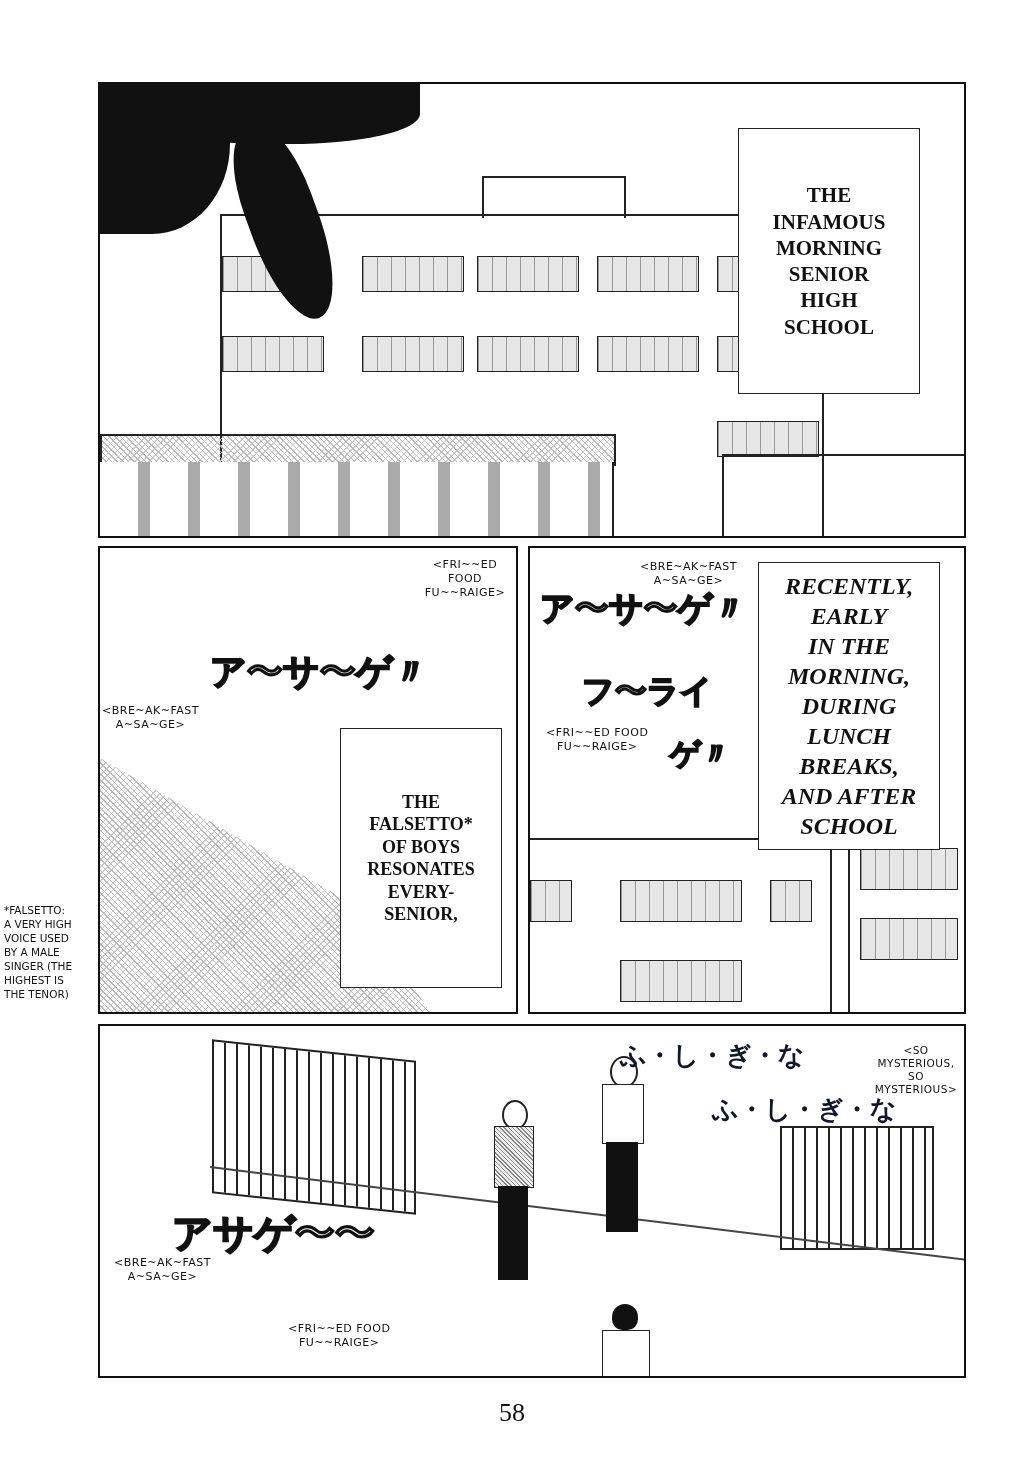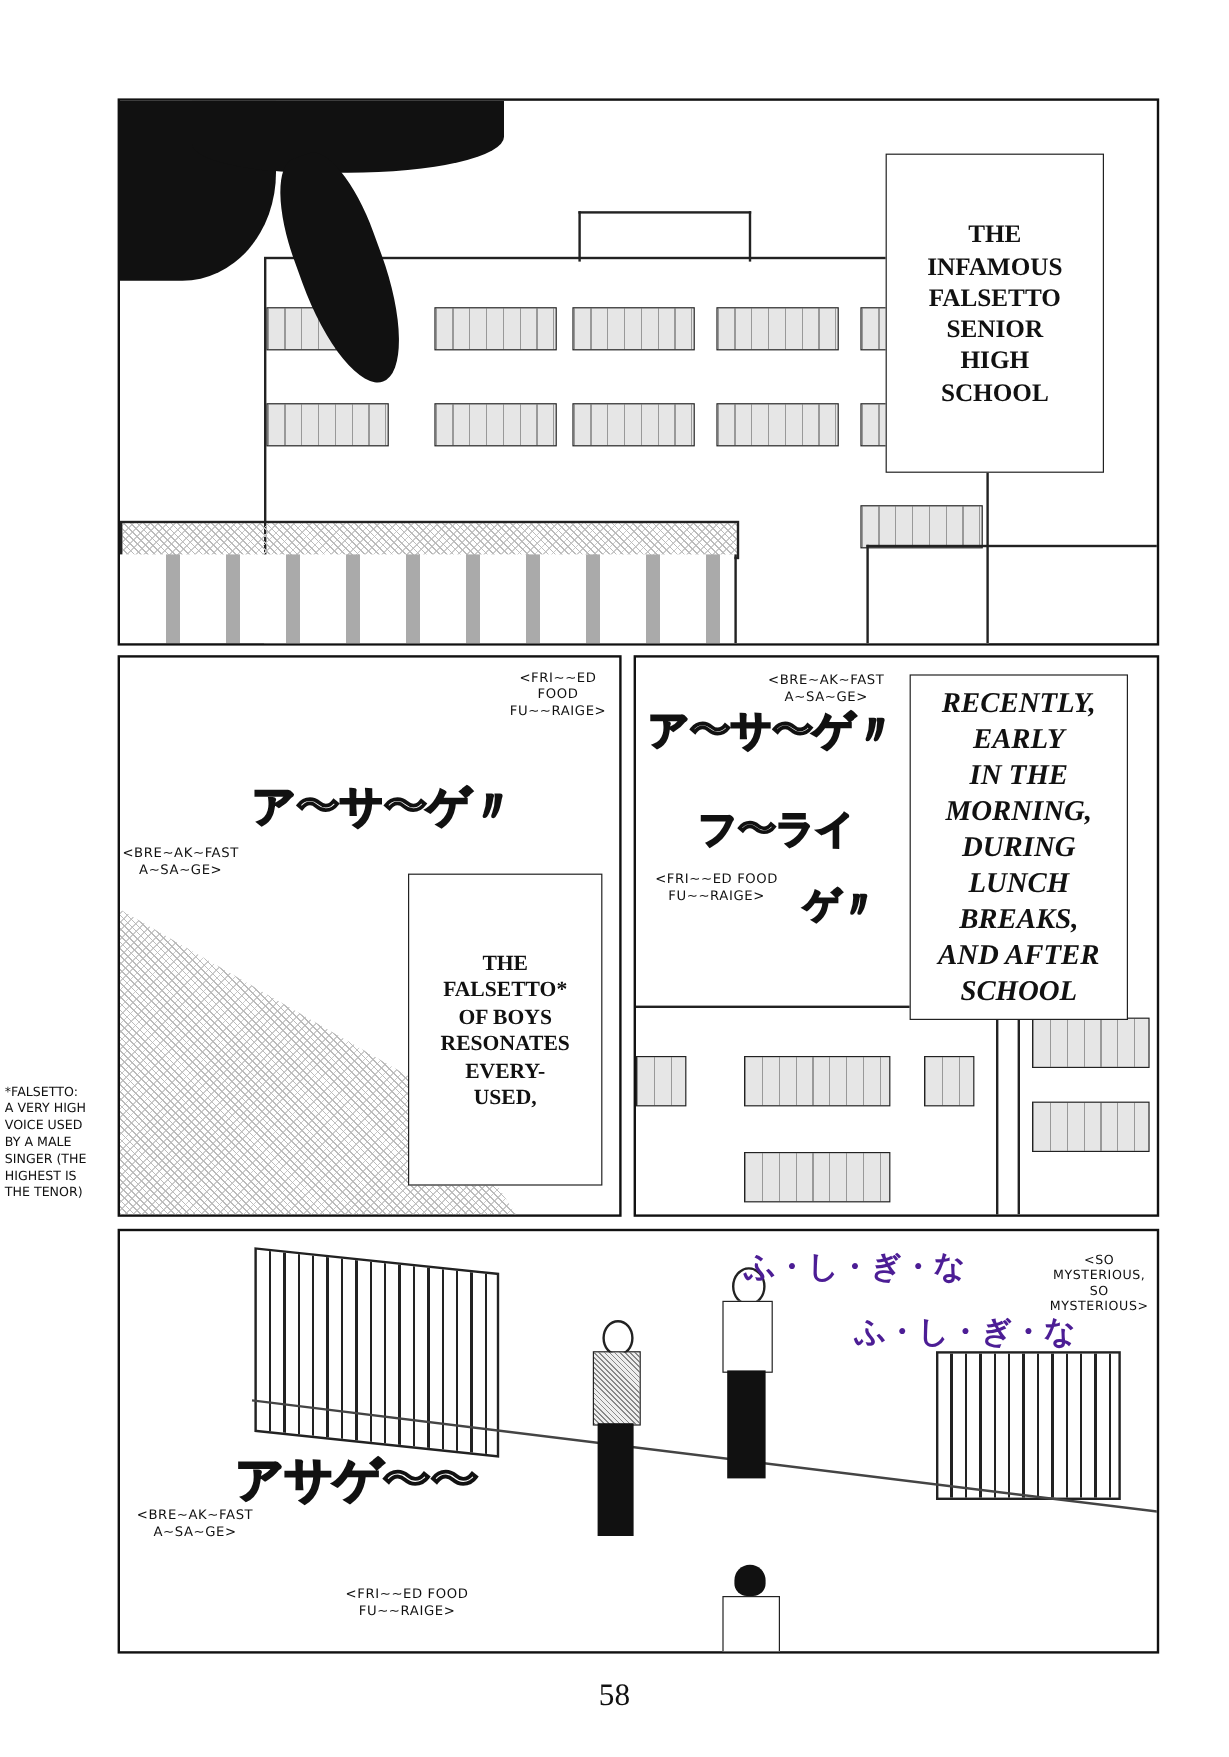--- a/index.html
+++ b/index.html
@@ -3,21 +3,21 @@
 <meta charset="utf-8">
 <style>
   html,body{margin:0;padding:0;background:#fff;}
   body{width:1024px;height:1464px;position:relative;overflow:hidden;font-family:"Liberation Serif",serif;color:#111;}
   .panel{position:absolute;border:2px solid #111;background:#fff;overflow:hidden;}
   .caption-box{position:absolute;border:1.5px solid #222;background:#fff;display:flex;flex-direction:column;align-items:center;justify-content:center;text-align:center;font-family:"Liberation Serif",serif;font-weight:bold;line-height:1.25;}
   .caption-box span{display:block;}
   .tl{position:absolute;font-family:"DejaVu Sans",sans-serif;font-size:11px;text-align:center;line-height:1.25;letter-spacing:0.5px;color:#111;}
   .tl span{display:block;}
   .sfx{position:absolute;font-family:"DejaVu Sans",sans-serif;color:#fff;-webkit-text-stroke:2px #111;font-weight:bold;white-space:nowrap;}
-  .sfx-dark{position:absolute;font-family:"DejaVu Sans",sans-serif;color:#4c1d95;font-weight:bold;white-space:nowrap;}
+  .sfx-dark{position:absolute;font-family:"DejaVu Sans",sans-serif;color:#0f172a;font-weight:bold;white-space:nowrap;}
   .footnote{position:absolute;left:4px;top:903px;width:92px;font-family:"DejaVu Sans",sans-serif;font-size:10.5px;line-height:14px;text-align:left;}
   .footnote span{display:block;}
   .page-num{position:absolute;left:0;width:1024px;top:1398px;text-align:center;font-size:26px;font-family:"Liberation Serif",serif;}
   .hatch{background-image:repeating-linear-gradient(45deg,#bbb 0 1px,transparent 1px 4px),repeating-linear-gradient(-45deg,#ccc 0 1px,transparent 1px 5px);}
   .win{position:absolute;border:1.5px solid #222;background:repeating-linear-gradient(90deg,#999 0 1px,#e6e6e6 1px 14px);}
 </style>
 </head>
 <body>
 
 <div class="panel" style="left:98px;top:82px;width:864px;height:452px;">
@@ -43,21 +43,21 @@
   <div style="position:absolute;left:0;top:0;width:320px;height:250px;">
     <div style="position:absolute;left:0;top:0;width:130px;height:150px;background:#111;border-radius:0 0 60% 0;"></div>
     <div style="position:absolute;left:60px;top:0;width:260px;height:60px;background:#111;border-radius:0 0 50% 40%;"></div>
     <div style="position:absolute;left:150px;top:40px;width:70px;height:200px;background:#111;border-radius:40% 40% 50% 50%;transform:rotate(-20deg);"></div>
   </div>
 
   <div style="position:absolute;left:622px;top:370px;width:242px;height:82px;border-top:2px solid #222;border-left:2px solid #222;"></div>
   <div class="caption-box" style="left:638px;top:44px;width:180px;height:264px;font-size:21px;">
     <span>THE</span>
     <span>INFAMOUS</span>
-    <span>FALSETTO</span>
+    <span>MORNING</span>
     <span>SENIOR</span>
     <span>HIGH</span>
     <span>SCHOOL</span>
   </div>
 </div>
 
 <div class="panel" style="left:98px;top:546px;width:416px;height:464px;">
   <div class="hatch" style="position:absolute;left:0;top:210px;width:330px;height:254px;clip-path:polygon(0 0,40% 30%,80% 60%,100% 100%,0 100%);"></div>
   <div class="sfx" style="left:110px;top:100px;font-size:36px;">ア〜サ〜ゲ〃</div>
   <div class="tl" style="left:314px;top:10px;">
@@ -67,21 +67,21 @@
   <div class="tl" style="left:2px;top:156px;">
     <span>&lt;BRE~AK~FAST</span>
     <span>A~SA~GE&gt;</span>
   </div>
   <div class="caption-box" style="left:240px;top:180px;width:160px;height:258px;font-size:18px;">
     <span>THE</span>
     <span>FALSETTO*</span>
     <span>OF BOYS</span>
     <span>RESONATES</span>
     <span>EVERY-</span>
-    <span>USED,</span>
+    <span>SENIOR,</span>
   </div>
 </div>
 
 <div class="panel" style="left:528px;top:546px;width:434px;height:464px;">
   <div style="position:absolute;left:0;top:290px;width:300px;height:174px;border-top:2px solid #222;border-right:2px solid #222;">
     <div class="win" style="left:0;top:40px;width:40px;height:40px;"></div>
     <div class="win" style="left:90px;top:40px;width:120px;height:40px;"></div>
     <div class="win" style="left:240px;top:40px;width:40px;height:40px;"></div>
     <div class="win" style="left:90px;top:120px;width:120px;height:40px;"></div>
   </div>
@@ -136,21 +136,21 @@
     <div style="position:absolute;left:10px;top:0;width:24px;height:28px;border:2px solid #222;border-radius:50%;background:#fff;"></div>
     <div style="position:absolute;left:2px;top:28px;width:40px;height:58px;border:1.5px solid #222;background:#fff;"></div>
     <div style="position:absolute;left:6px;top:86px;width:32px;height:90px;background:#111;"></div>
   </div>
   <div style="position:absolute;left:502px;top:278px;width:46px;height:72px;">
     <div style="position:absolute;left:10px;top:0;width:26px;height:26px;background:#111;border-radius:50% 50% 40% 40%;"></div>
     <div style="position:absolute;left:0;top:26px;width:46px;height:46px;border:1.5px solid #222;background:#fff;"></div>
   </div>
   <div class="sfx-dark" style="left:520px;top:12px;font-size:26px;">ふ・し・ぎ・な</div>
   <div class="sfx-dark" style="left:612px;top:66px;font-size:26px;">ふ・し・ぎ・な</div>
-  <div class="sfx" style="left:72px;top:180px;font-size:40px;margin-left:24px;">アサゲ〜〜</div>
+  <div class="sfx" style="left:72px;top:180px;font-size:40px;">アサゲ〜〜</div>
   <div class="tl" style="left:768px;top:18px;font-size:10.5px;">
     <span>&lt;SO MYSTERIOUS,</span>
     <span>SO MYSTERIOUS&gt;</span>
   </div>
   <div class="tl" style="left:14px;top:230px;">
     <span>&lt;BRE~AK~FAST</span>
     <span>A~SA~GE&gt;</span>
   </div>
   <div class="tl" style="left:188px;top:296px;">
     <span>&lt;FRI~~ED FOOD</span>

